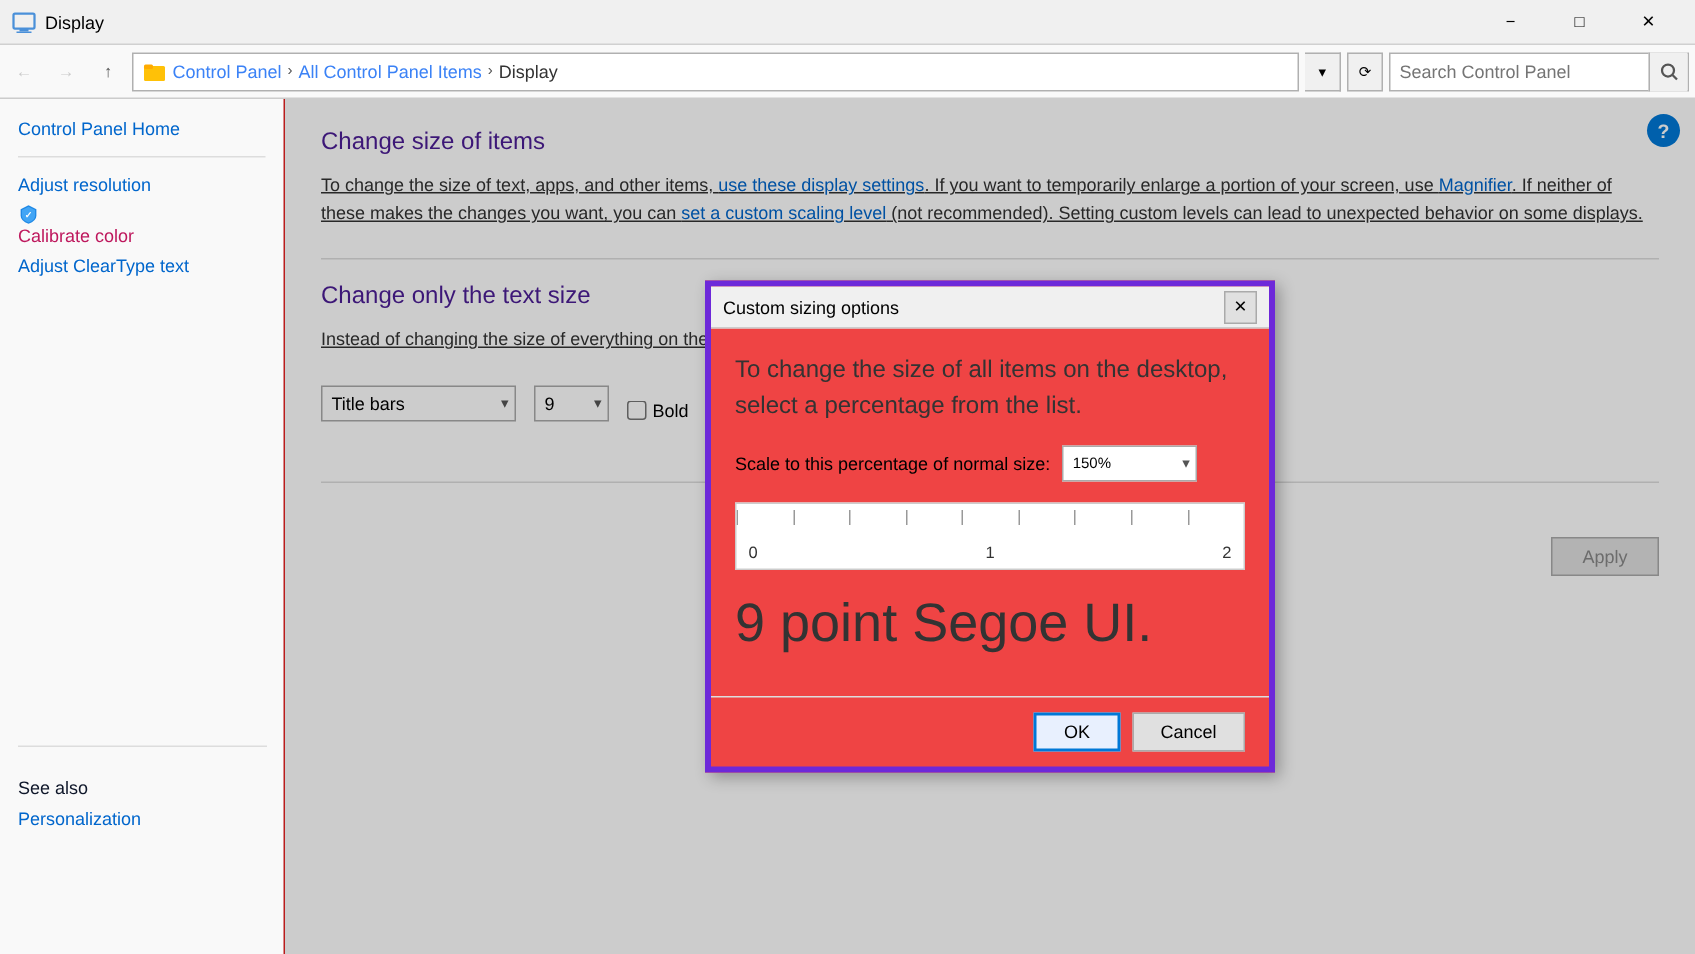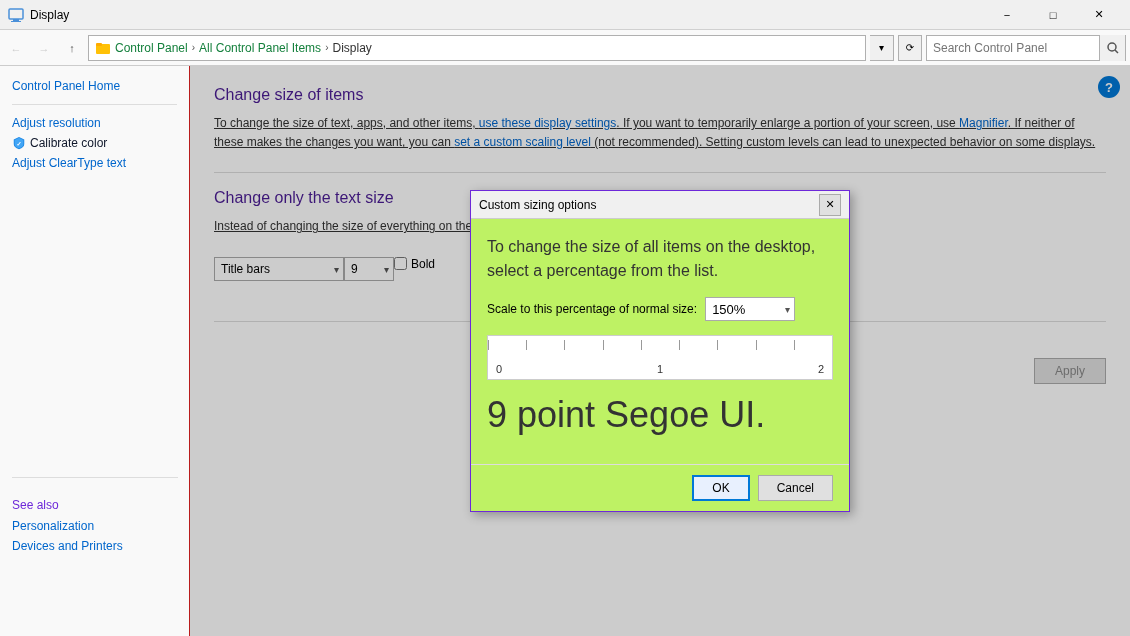--- a/index.html
+++ b/index.html
@@ -46,21 +46,21 @@
     .breadcrumb-bar {
       flex: 1;
       height: 26px;
       border: 1px solid #b0b0b0;
       background: #fff;
       display: flex;
       align-items: center;
       padding: 0 6px;
       font-size: 12px;
     }
-    .breadcrumb-item { color: #15803d; cursor: pointer; }
+    .breadcrumb-item { color: #3b82f6; cursor: pointer; }
     .breadcrumb-sep { margin: 0 4px; color: #555; font-size: 10px; }
     .breadcrumb-current { color: #333; }
     .addr-btn {
       width: 24px; height: 26px;
       border: 1px solid #b0b0b0; border-left: none;
       background: #f0f0f0; cursor: pointer;
       display: flex; align-items: center; justify-content: center;
       font-size: 10px;
     }
     .search-box {
@@ -101,34 +101,34 @@
     .sidebar-link {
       display: block;
       padding: 3px 12px;
       color: #0066cc;
       cursor: pointer;
       text-decoration: none;
     }
     .sidebar-section {
       margin-top: 16px;
       padding: 4px 12px;
-      color: #6d28d9;
+      color: #0f172a;
       font-size: 12px;
     }
     .sidebar-divider {
       border: none;
       border-top: 1px solid #ddd;
       margin: 8px 12px;
     }
     .calibrate-item {
       display: flex;
-      align-items: center;
       padding: 3px 12px;
-      color: #0f172a;
-      cursor: pointer;
+      color: #be185d;
+      cursor: pointer;
+      flex-direction: column;
     }
     .shield-icon {
       width: 14px; height: 14px;
       margin-right: 4px;
       display: inline-block;
     }
 
     
     .content {
       flex: 1;
@@ -150,22 +150,22 @@
       text-decoration: underline;
     }
     .link { color: #0066cc; cursor: pointer; text-decoration: none; }
     .section-divider {
       border: none;
       border-top: 1px solid #ddd;
       margin: 16px 0;
     }
     .text-size-row {
       display: flex;
-      align-items: flex-start;
-      gap: 0;
+      align-items: flex-end;
+      gap: 12px;
       margin-top: 20px;
     }
     .select-box {
       height: 24px;
       border: 1px solid #aaa;
       background: #fff;
       font-size: 12px;
       padding: 0 20px 0 6px;
       appearance: none;
       -webkit-appearance: none;
@@ -227,22 +227,22 @@
     .modal-overlay {
       position: absolute;
       top: 0; left: 0; right: 0; bottom: 0;
       background: rgba(0,0,0,0.2);
       display: flex;
       align-items: center;
       justify-content: center;
       z-index: 10;
     }
     .modal {
-      background: #bef264;
-      border: 1px solid #6d28d9;
+      background: #ef4444;
+      border: 4px solid #6d28d9;
       width: 380px;
       box-shadow: 3px 3px 10px rgba(0,0,0,0.3);
     }
     .modal-title-bar {
       background: #f0f0f0;
       height: 28px;
       display: flex;
       align-items: center;
       padding: 0 8px;
       border-bottom: 1px solid #ccc;
@@ -286,21 +286,21 @@
       top: 50%;
       transform: translateY(-50%);
       pointer-events: none;
       font-size: 10px;
       color: #555;
     }
     .modal-select {
       height: 24px;
       border: 1px solid #aaa;
       background: #fff;
-      font-size: 13px;
+      font-size: 10px;
       padding: 0 24px 0 6px;
       appearance: none;
       -webkit-appearance: none;
       width: 90px;
       cursor: pointer;
     }
     .scale-ruler {
       background: #fff;
       border: 1px solid #ccc;
       height: 45px;
@@ -418,21 +418,20 @@
         <text x="7" y="11" text-anchor="middle" font-size="7" fill="#fff" font-weight="bold">✓</text>
       </svg>
       <span>Calibrate color</span>
     </div>
     <a class="sidebar-link">Adjust ClearType text</a>
 
     <div style="position: absolute; bottom: 80px; left: 0; width: 190px;">
       <hr class="sidebar-divider">
       <div class="sidebar-section">See also</div>
       <a class="sidebar-link">Personalization</a>
-      <a class="sidebar-link">Devices and Printers</a>
     </div>
   </div>
 
   <div class="content">
     <div class="help-icon">?</div>
 
     <h2 class="section-title">Change size of items</h2>
     <p class="section-body">
       <span>To change the size of text, apps, and other items, </span><a class="link">use these display settings</a><span>. If you want to temporarily enlarge a portion of your screen, use </span><a class="link">Magnifier</a><span>. If neither of these makes the changes you want, you can </span><a class="link">set a custom scaling level</a><span> (not recommended).  Setting custom levels can lead to unexpected behavior on some displays.</span>
     </p>

